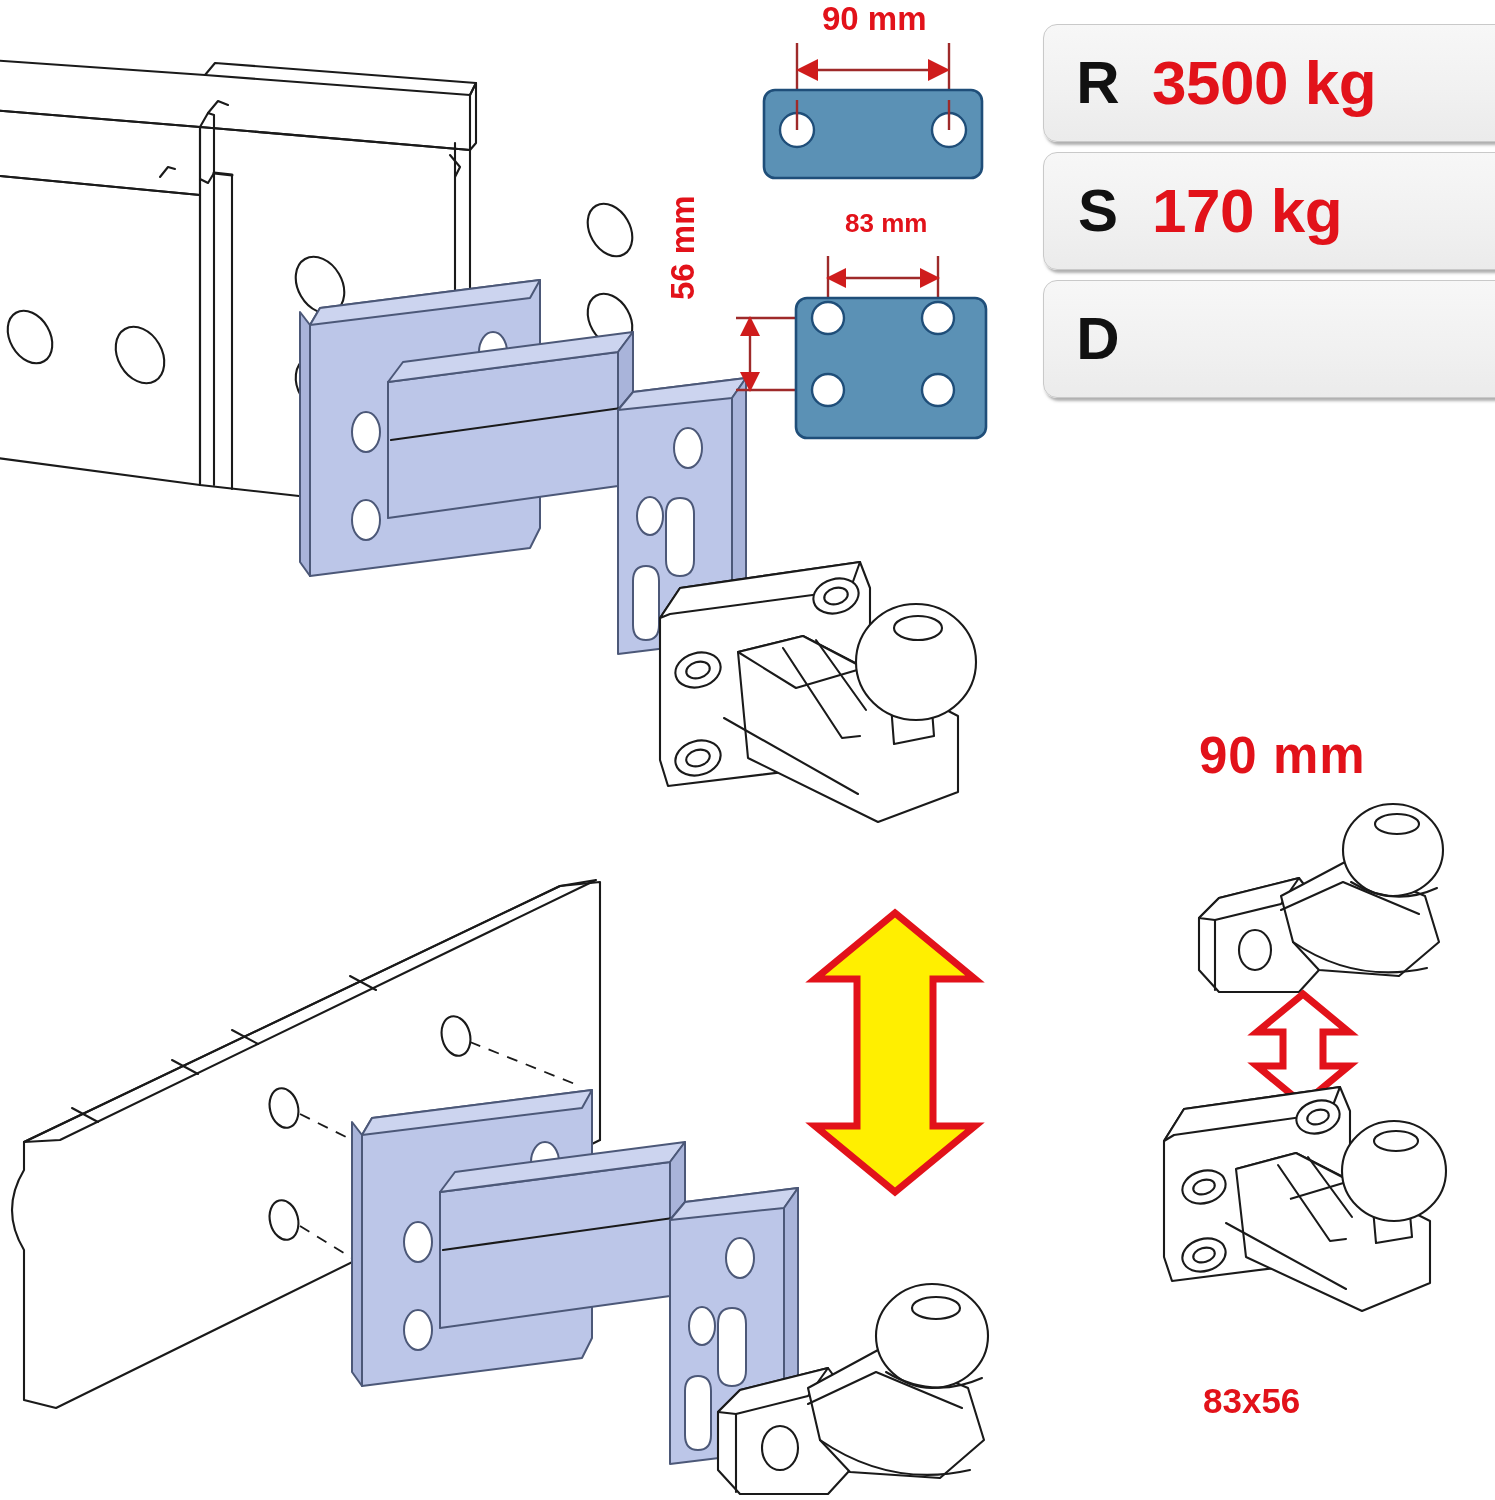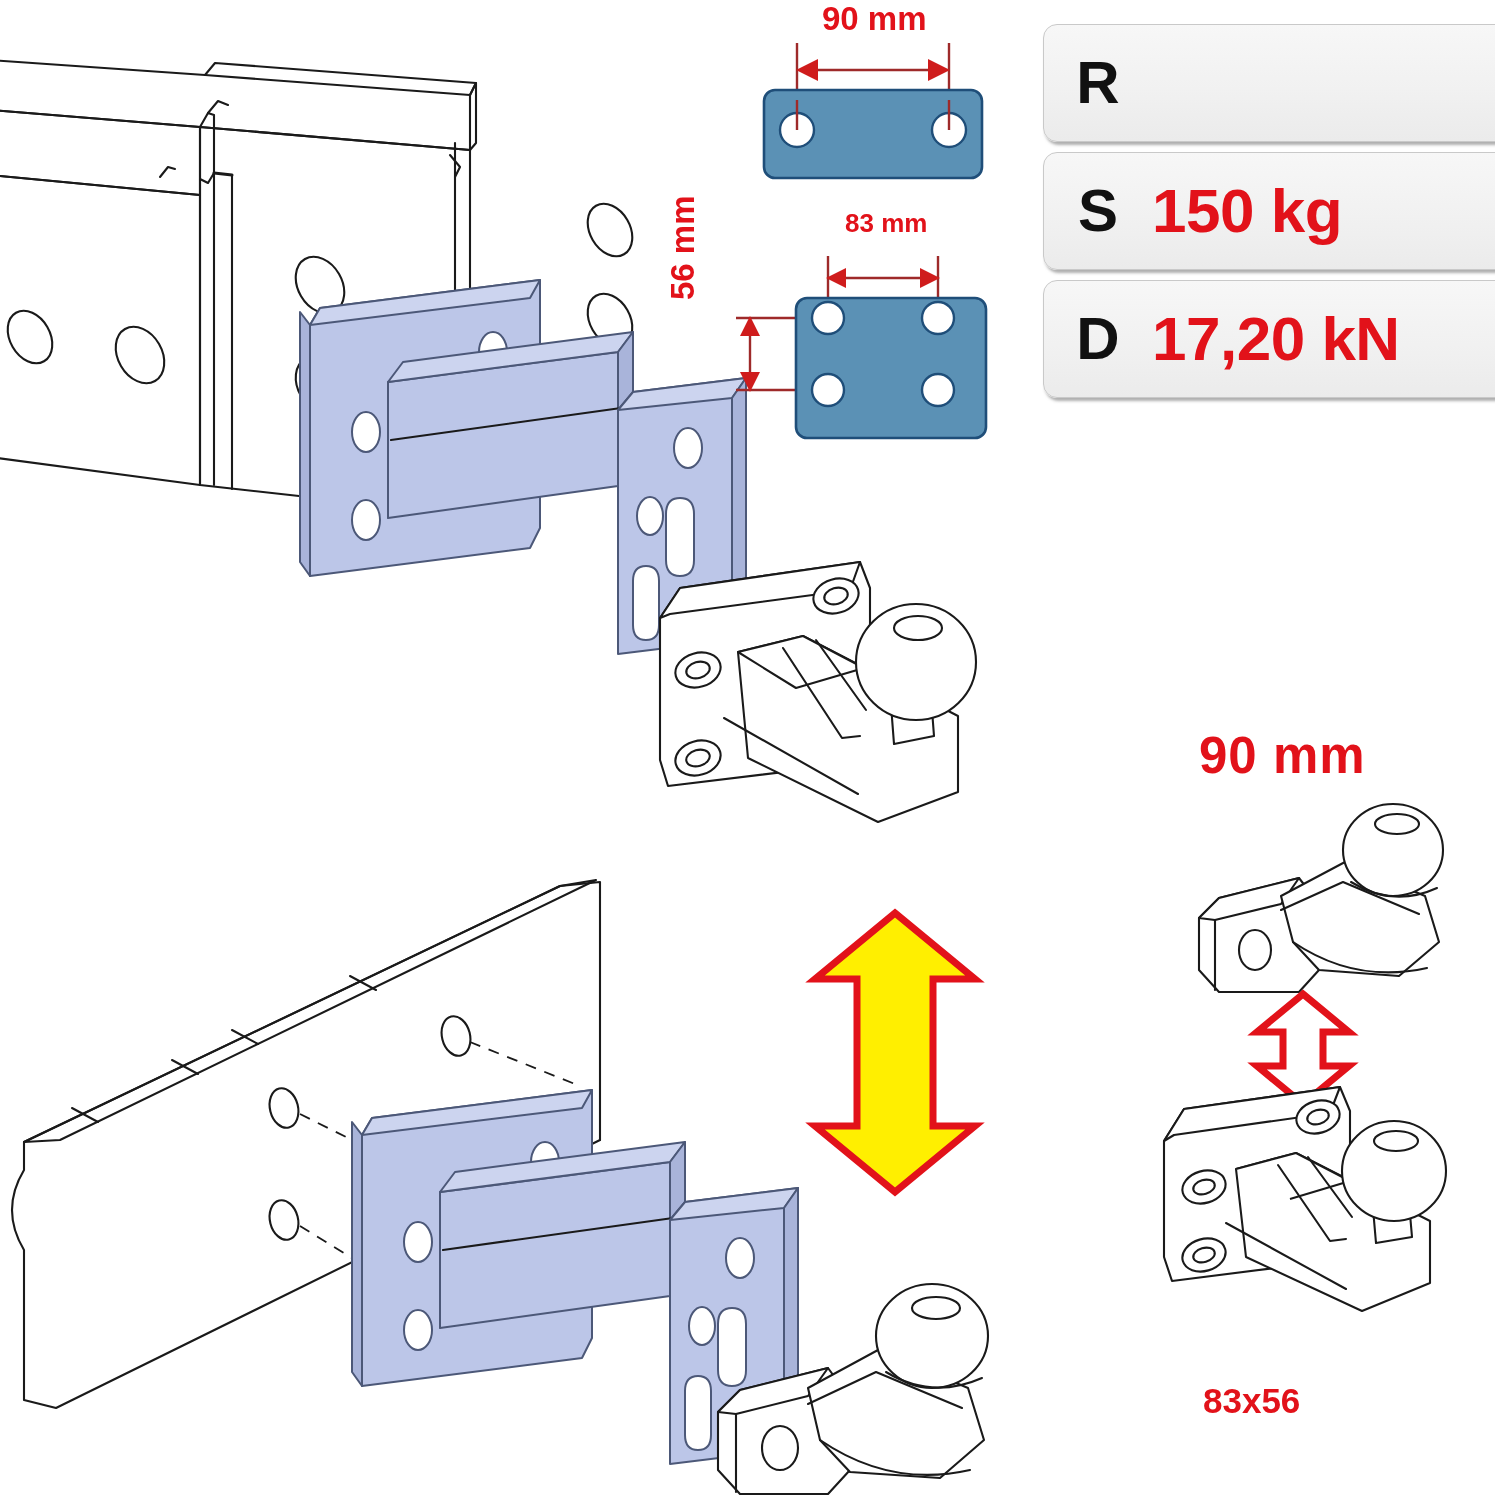--- a/index.html
+++ b/index.html
@@ -211,28 +211,28 @@
     <rect class="plate" x="108" y="50" width="190" height="140" rx="11"></rect>
     <circle class="plate-hole" cx="140" cy="70" r="16"></circle>
     <circle class="plate-hole" cx="250" cy="70" r="16"></circle>
     <circle class="plate-hole" cx="140" cy="142" r="16"></circle>
     <circle class="plate-hole" cx="250" cy="142" r="16"></circle>
   </svg>
 
   <div class="abs" id="spec-table">
     <div class="spec-row">
       <div class="spec-key">R</div>
+      <div class="spec-val">3500 kg</div>
     </div>
     <div class="spec-row">
       <div class="spec-key">S</div>
-      <div class="spec-val">150 kg</div>
+      <div class="spec-val">170 kg</div>
     </div>
     <div class="spec-row">
       <div class="spec-key">D</div>
-      <div class="spec-val">17,20 kN</div>
     </div>
   </div>
 
   <svg class="abs" id="assembly-bottom" style="left:0px; top:840px;" width="620" height="660" viewBox="0 0 620 660">
 
     <path class="ln" d="M 560 46 L 596 40 L 60 300 L 24 302 Z"></path>
 
     <path class="ln" d="M 24 302 L 560 46 L 600 42 L 600 58"></path>
     <path class="ln" d="M 24 302 L 24 330 q -24 40 0 80 L 24 560 L 56 568 L 600 300"></path>
     <path class="ln" d="M 600 58 L 600 300"></path>

